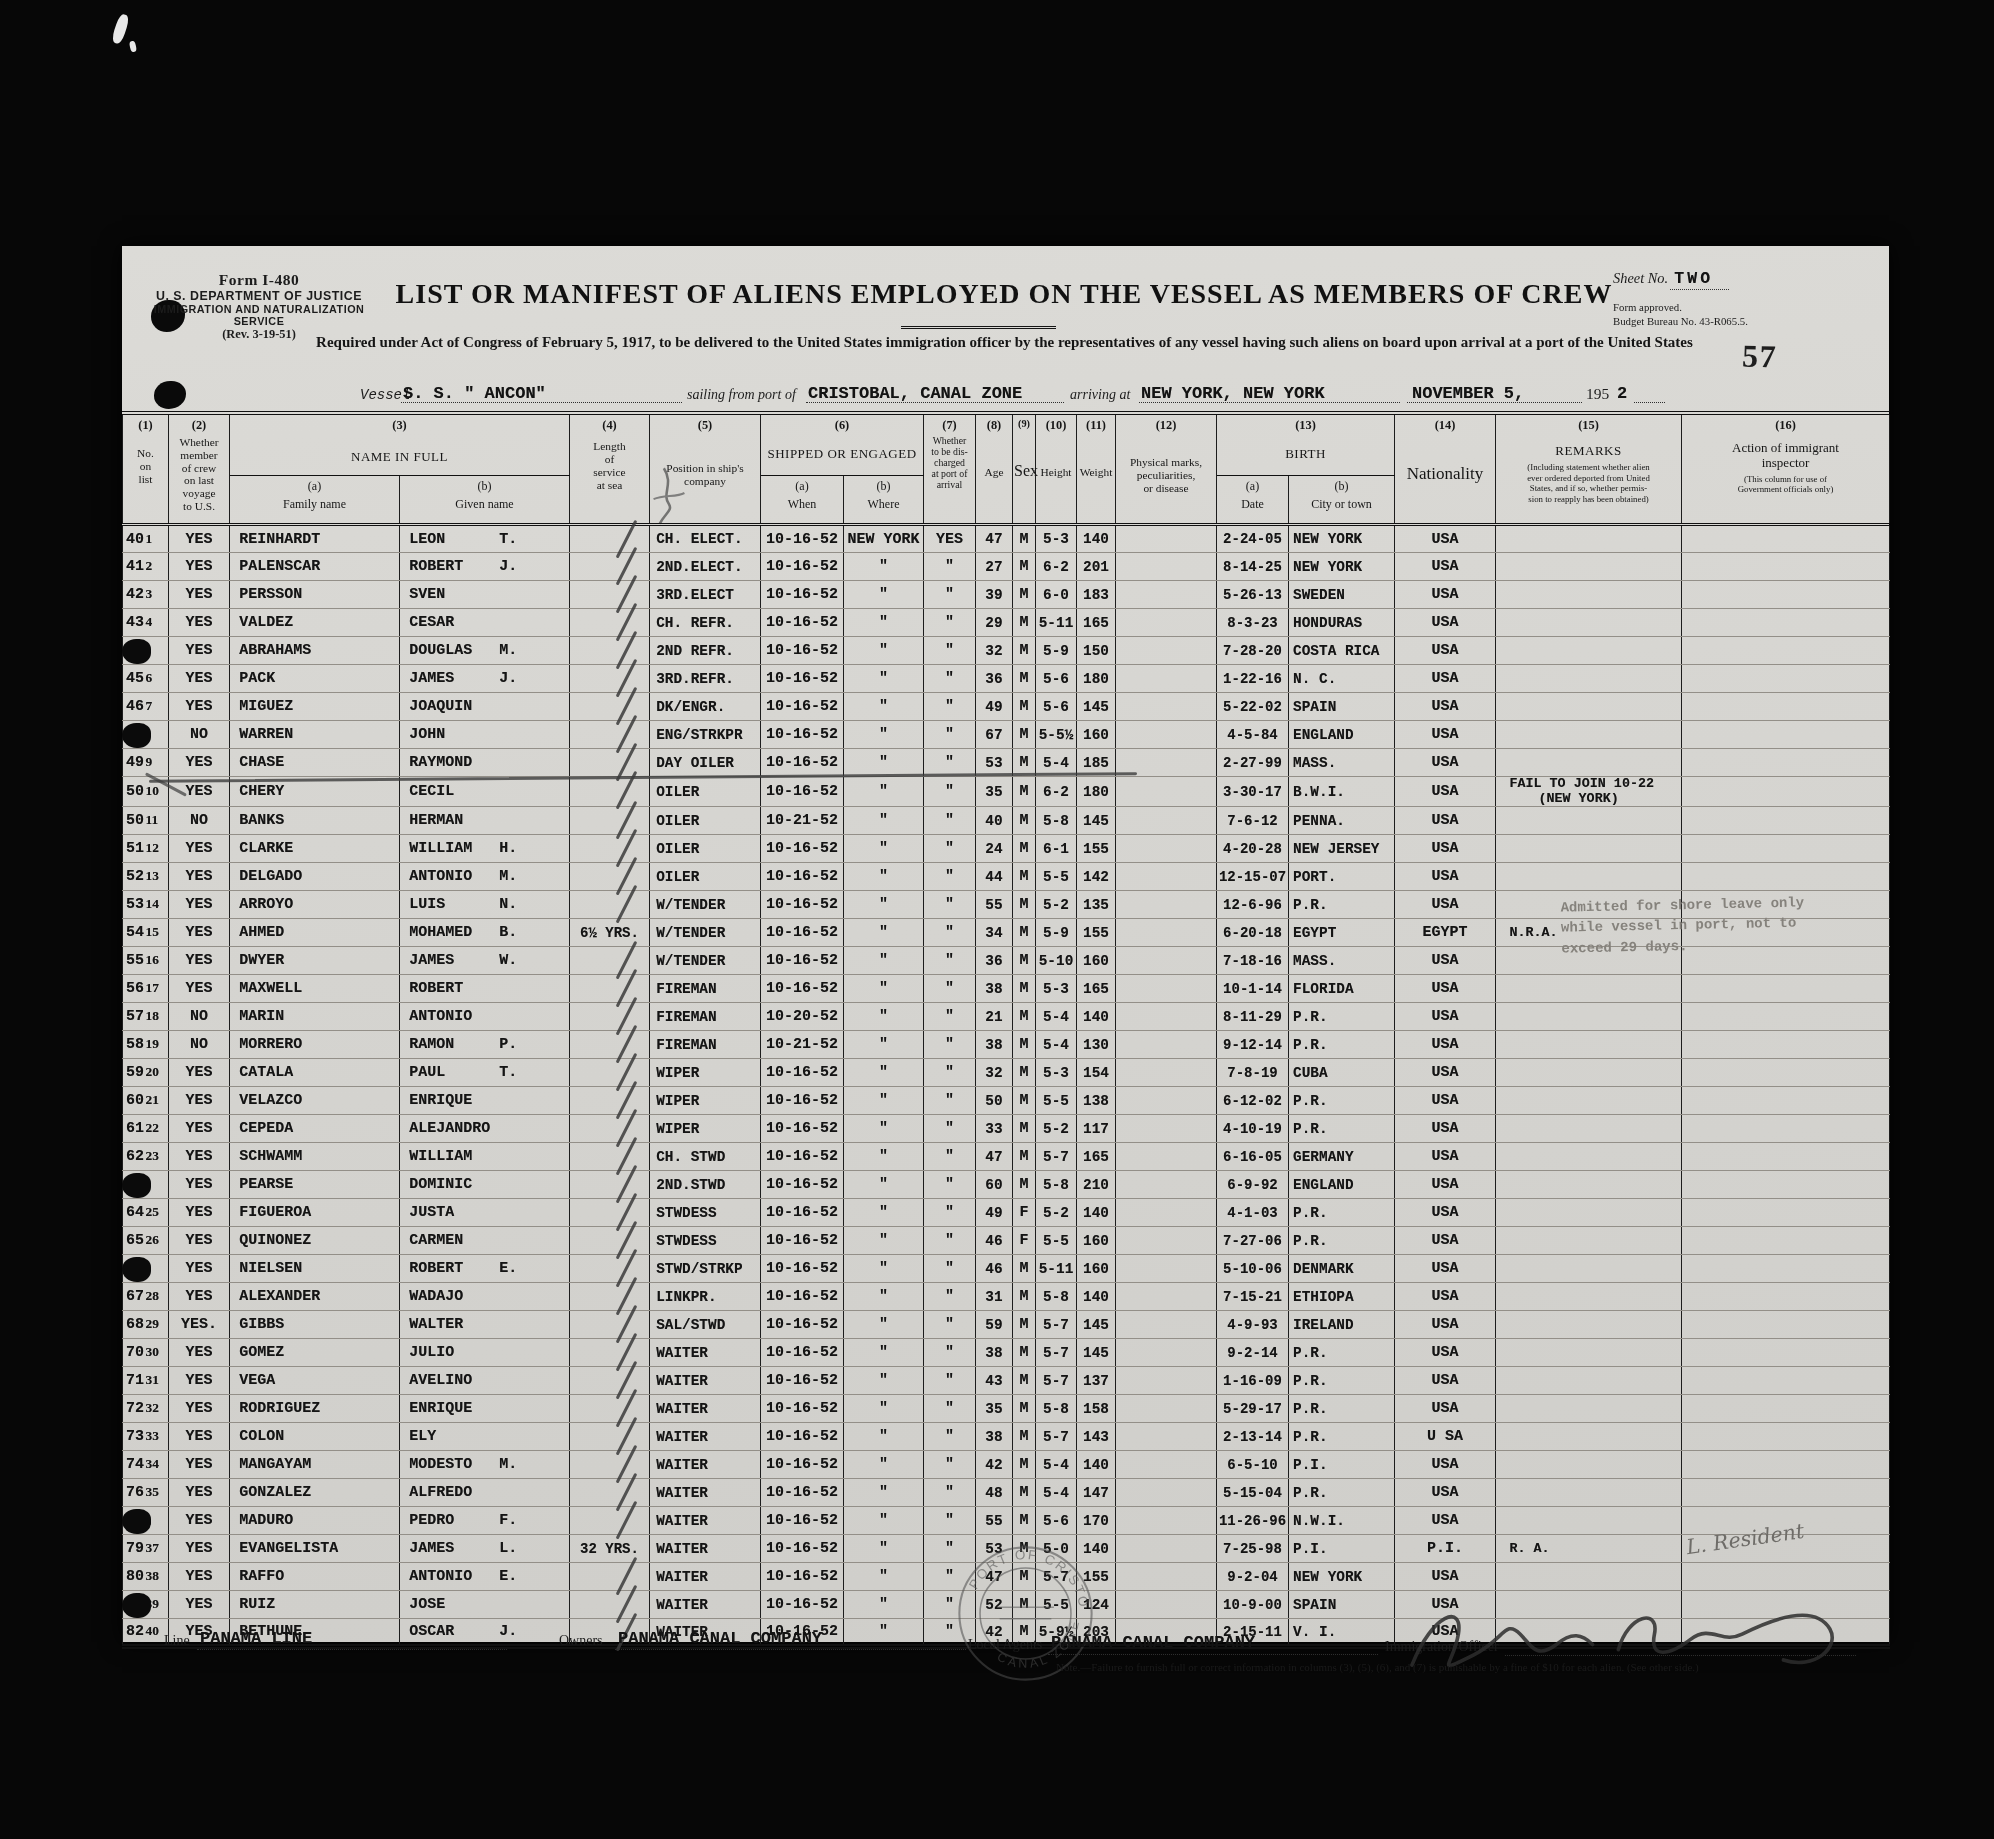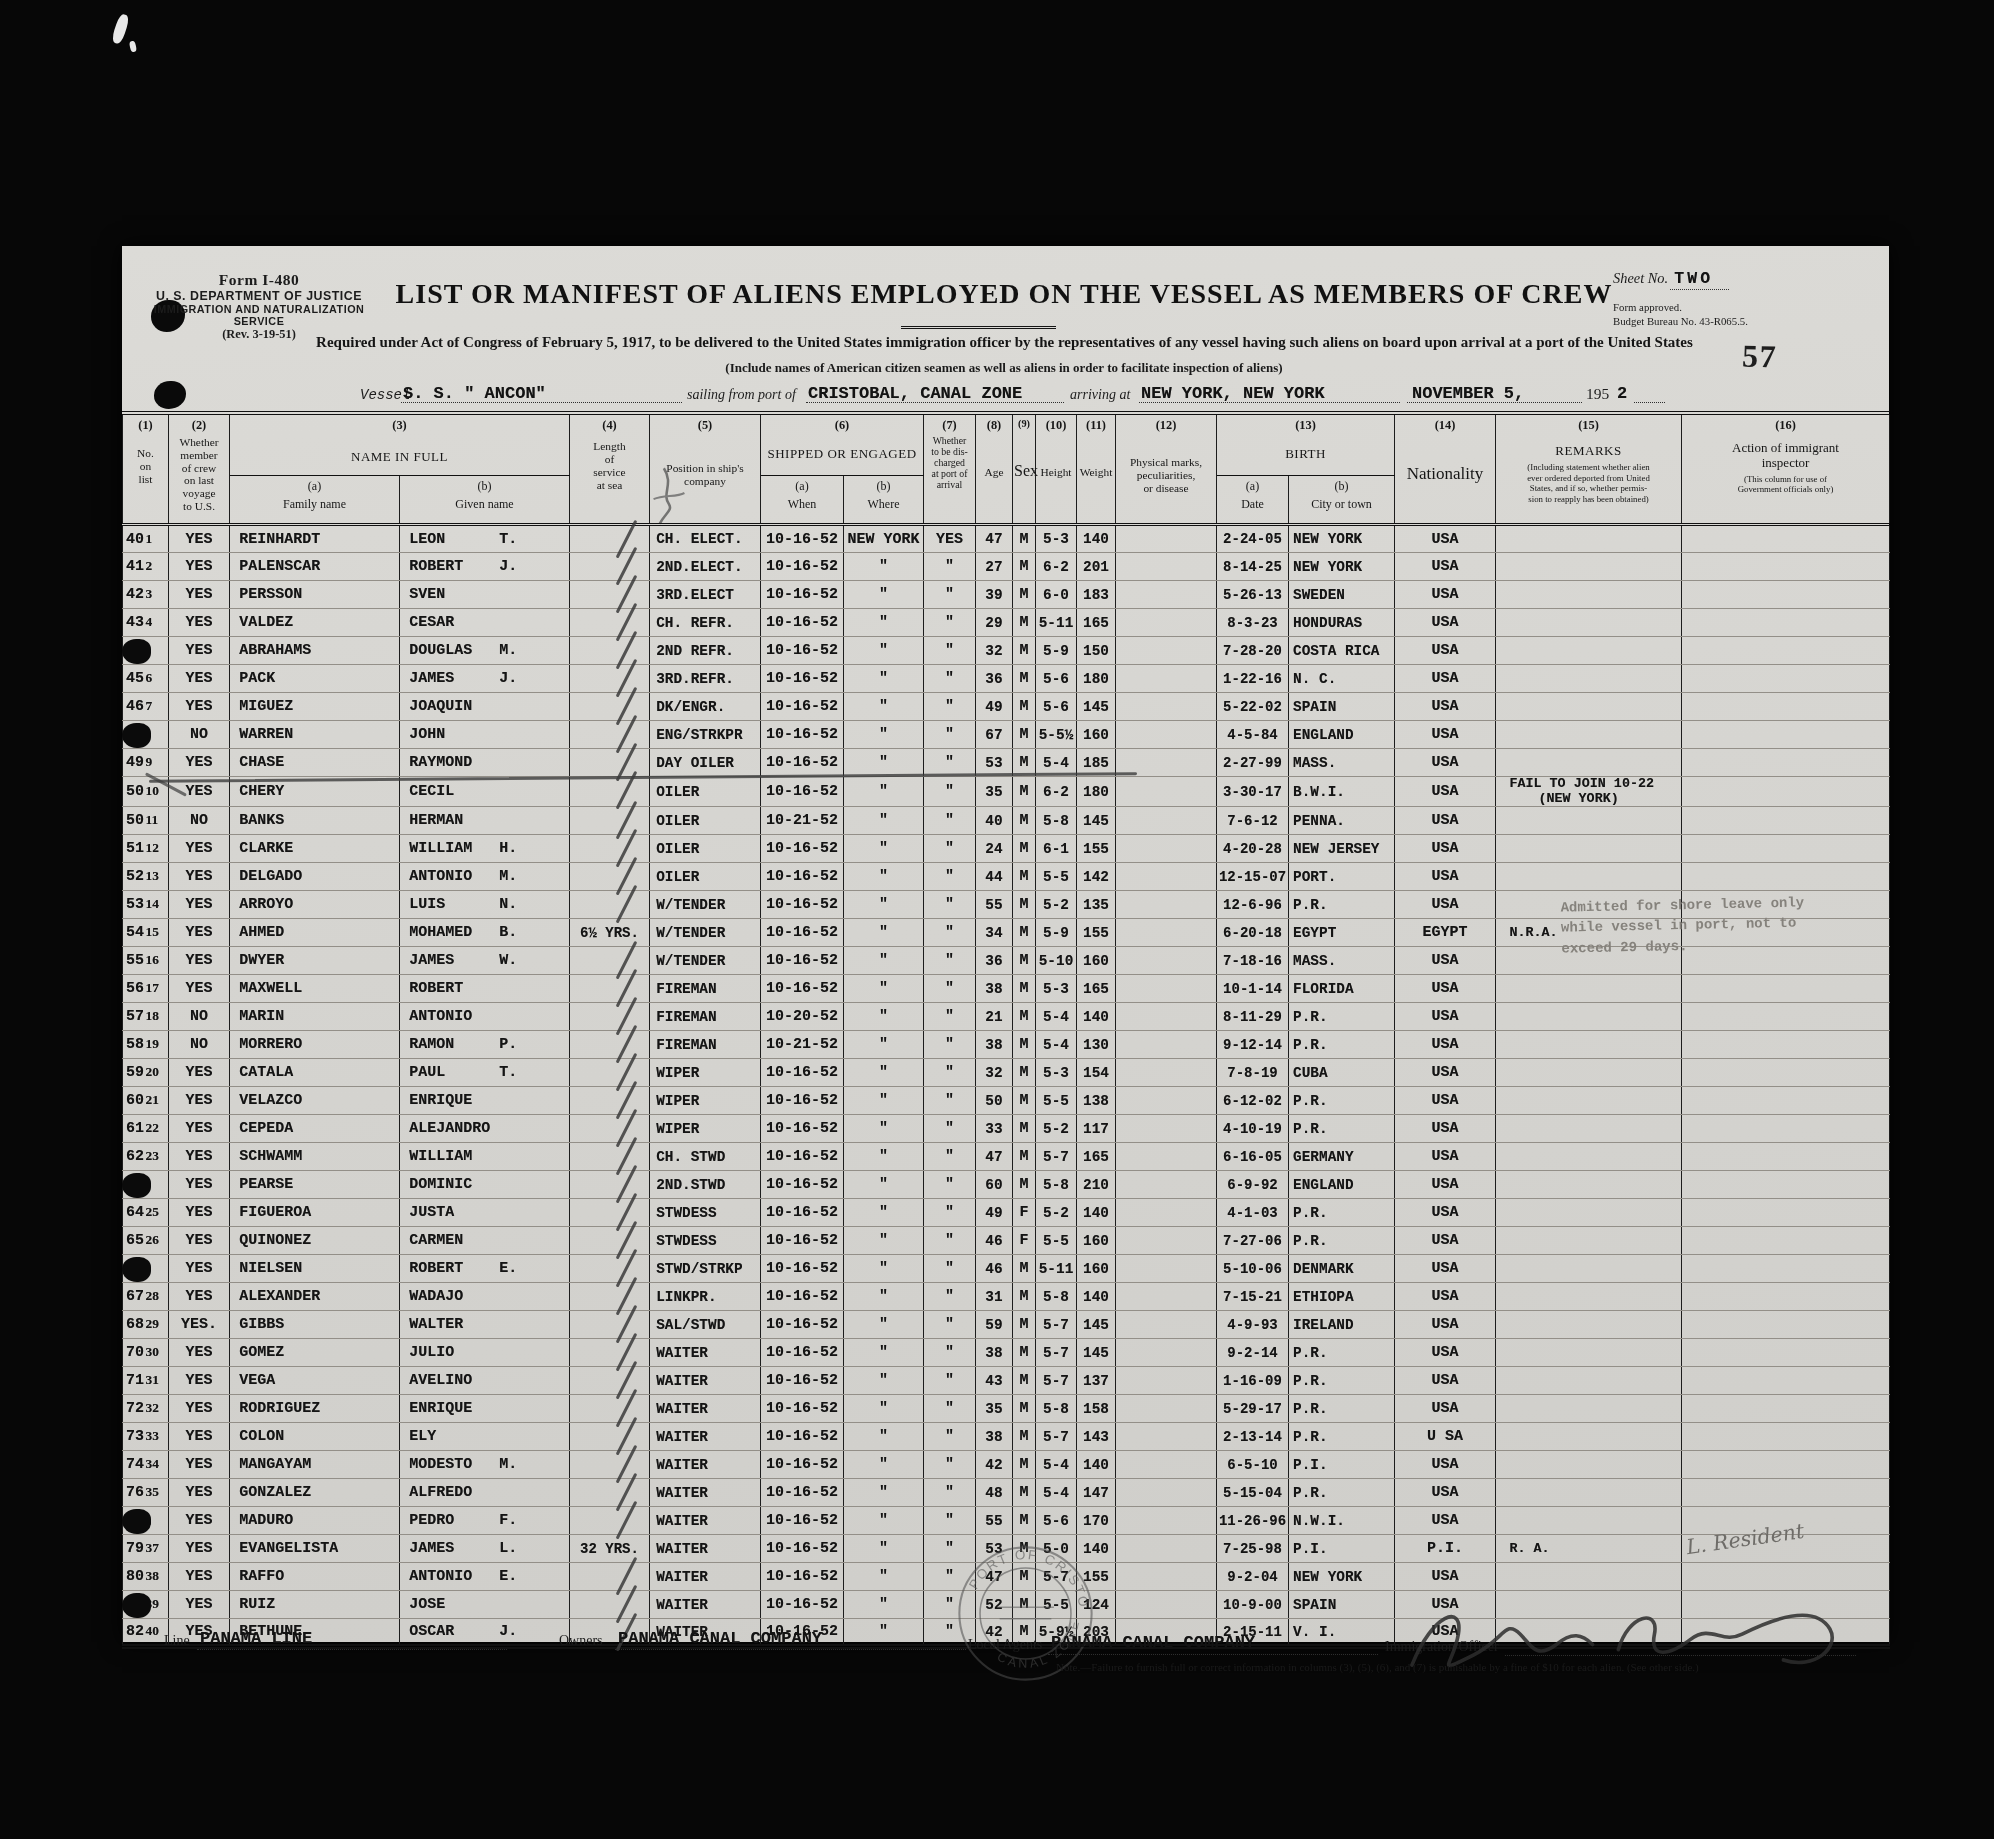--- a/index.html
+++ b/index.html
@@ -134,21 +134,20 @@
     <span class="sheet-line">Sheet No.</span>
     <span class="typed sheet-val">TWO</span>
     <div class="approved">
       <div>Form approved.</div>
       <div>Budget Bureau No. 43-R065.5.</div>
     </div>
   </div>
   <div class="page-stamp">57</div>
 
   <div class="required-line">Required under Act of Congress of February 5, 1917, to be delivered to the United States immigration officer by the representatives of any vessel having such aliens on board upon arrival at a port of the United States</div>
-  <div class="include-line">(Include names of American citizen seamen as well as aliens in order to facilitate inspection of aliens)</div>
 
   <div class="vessel-line">
     <span class="vl-item vl-label" style="left:238px;font-family:Liberation Mono, monospace;">Vessel</span>
     <span class="vl-item typed vl-val" style="left:281px;">S. S. " ANCON"</span>
     <span class="leader" style="left:279px;width:281px;"></span>
     <span class="vl-item vl-label" style="left:565px;margin-top:9px;">sailing from port of</span>
     <span class="vl-item typed vl-val" style="left:686px;">CRISTOBAL, CANAL ZONE</span>
     <span class="leader" style="left:684px;width:258px;"></span>
     <span class="vl-item vl-label" style="left:948px;">arriving at</span>
     <span class="vl-item typed vl-val" style="left:1019px;">NEW YORK, NEW YORK</span>

